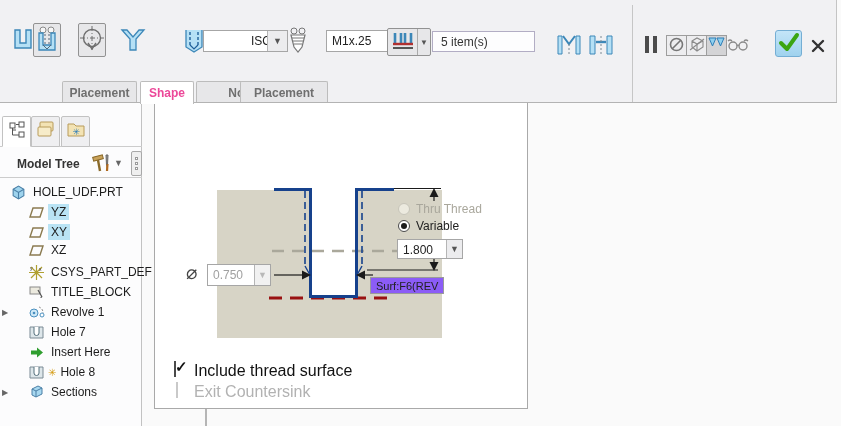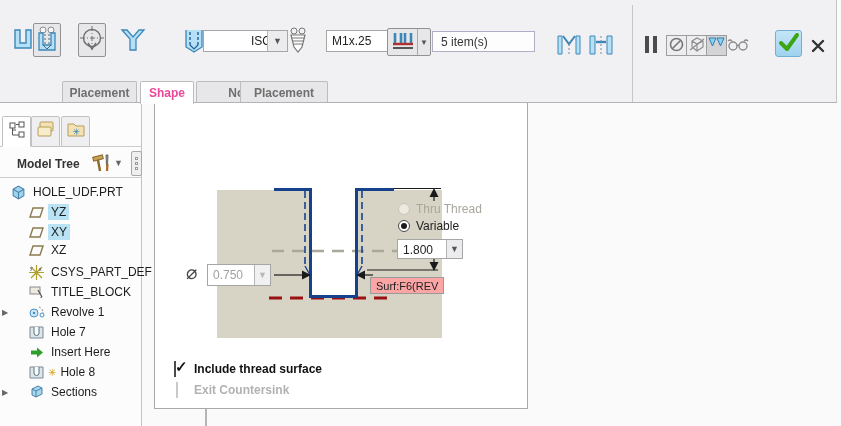--- a/index.html
+++ b/index.html
@@ -70,24 +70,24 @@
   .radio { width:12px; height:12px; border-radius:50%; }
   .radio.sel { border:1px solid #4a4a4a; background:#fff; }
   .radio.sel::after { content:""; display:block; width:6px; height:6px; margin:2px; border-radius:50%; background:#1c1c1c; }
   .radio.dis { border:1px solid #c7c5ba; background:#eceadf; }
   .rlabel { font-size:12px; }
   .rlabel.dis { color:#a9a79c; }
 
   .chk { width:13px; height:13px; border:1px solid #4a4a4a; background:#fff; position:relative; }
   .chk.checked::after { content:"✓"; position:absolute; left:0px; top:-4px; font-size:15px; font-weight:bold; color:#111; }
   .chk.dis { border:1px solid #c9c9c9; background:#f4f4f4; }
-  .clabel { font-size:12px; color:#111;font-weight:bold; }
+  .clabel { font-size:16px; color:#111; }
   .clabel.dis { color:#b2b2b2; }
 
-  .surfbox { border:1px solid #9a9a9a; background:#fca5a5; font-size:11px; color:#222; padding:2px 5px 1px 5px; }
+  .surfbox { border:1px solid #9a9a9a; background:#8b5cf6; font-size:11px; color:#222; padding:2px 5px 1px 5px; }
 
   .datumline { left:205px; top:409px; width:2px; height:17px; background:#b5b5b5; }
 </style>
 </head>
 <body>
 
 <div class="app">
 
   <div class="abs dashboard"></div>
 

